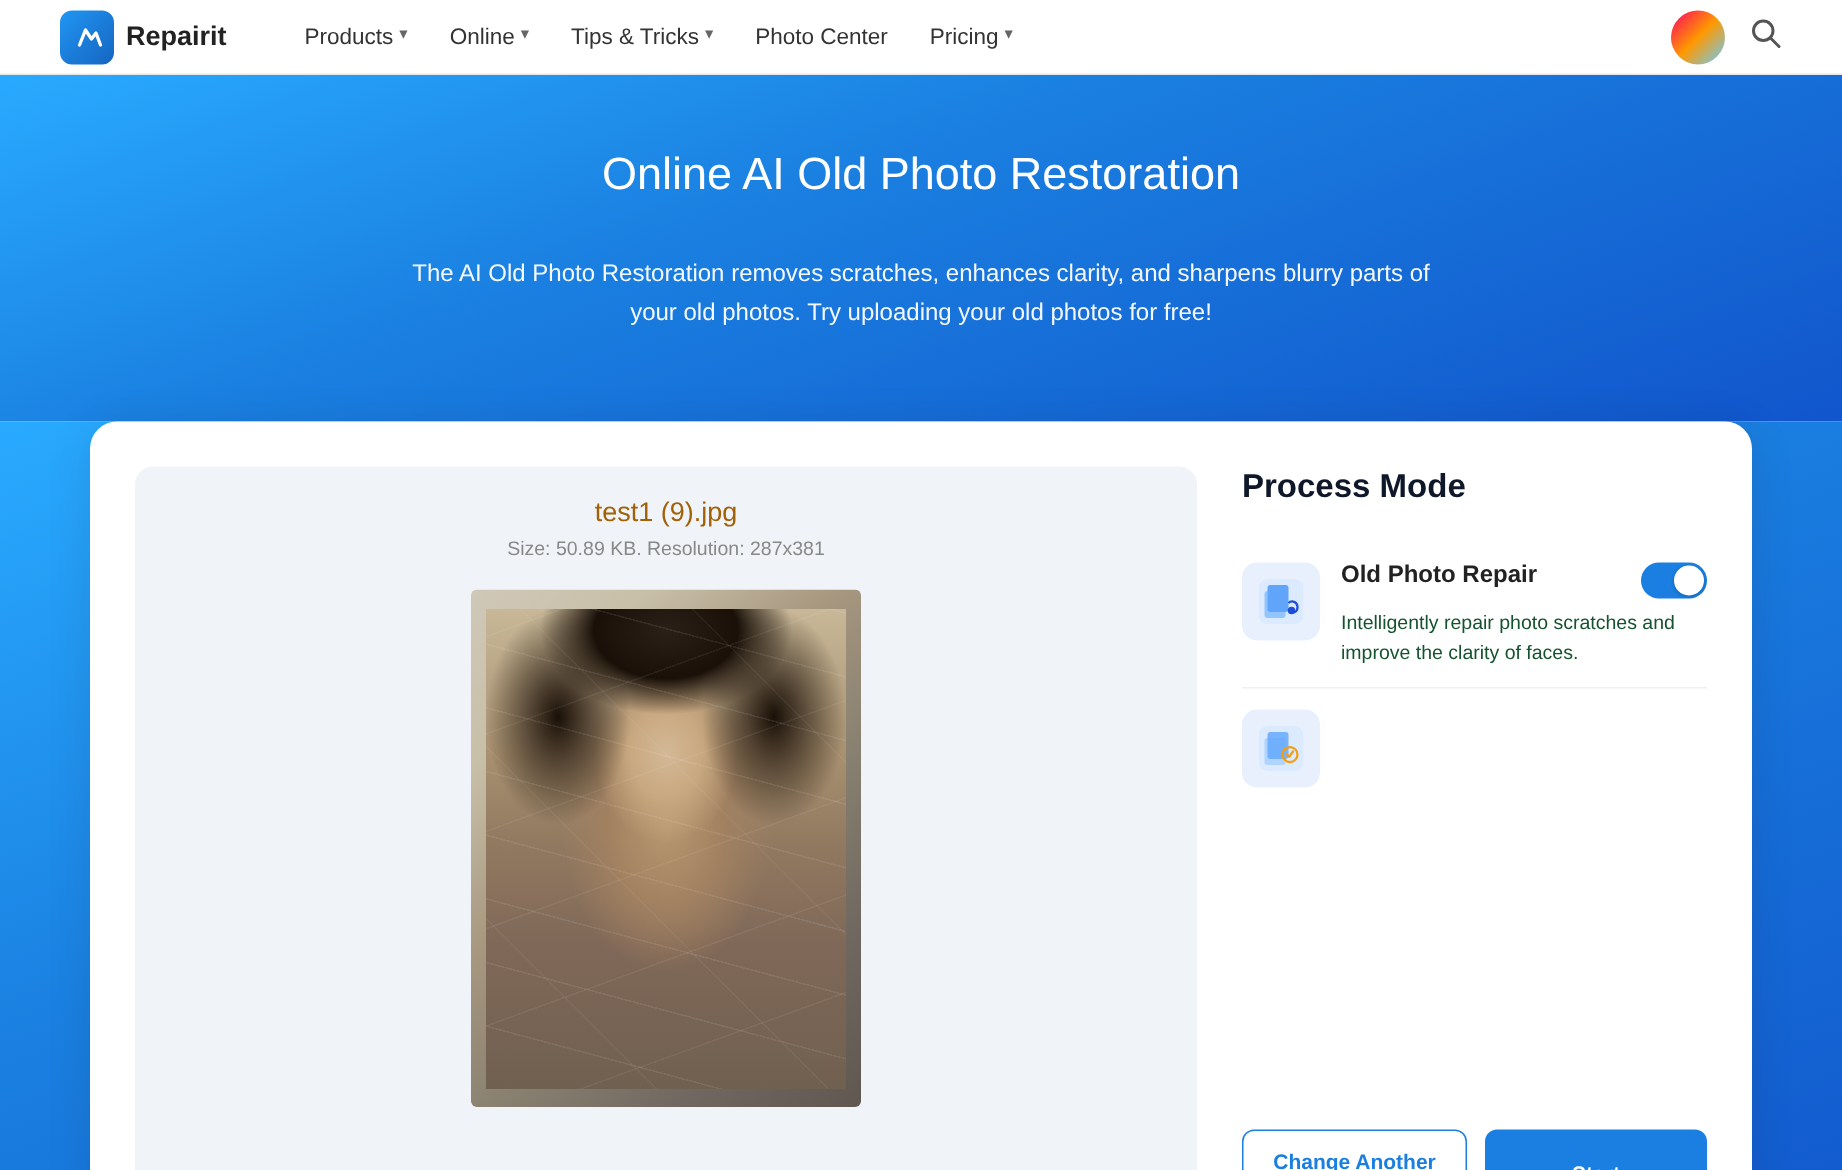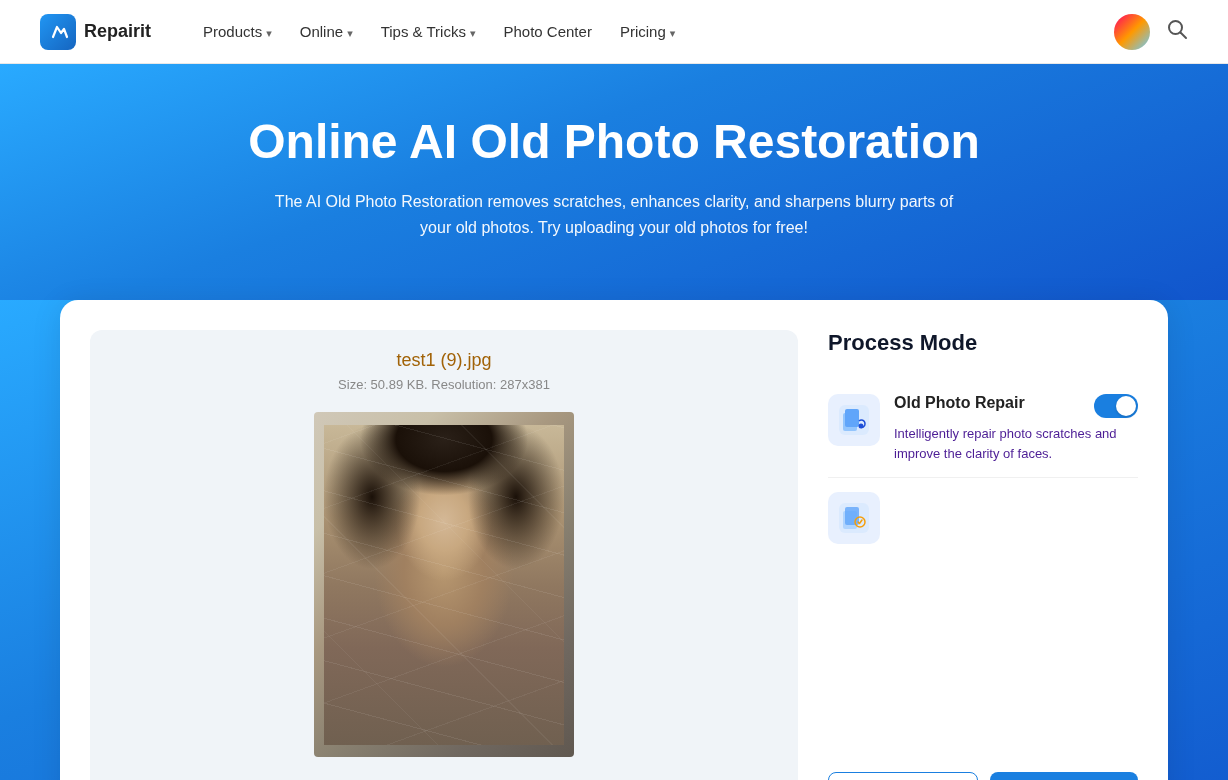--- a/index.html
+++ b/index.html
@@ -1,50 +1,50 @@
 <!DOCTYPE html>
 <html><head>
   <meta charset="utf-8">
   <style>
     * { margin: 0; padding: 0; box-sizing: border-box; }
     body { font-family: -apple-system, BlinkMacSystemFont, 'Segoe UI', sans-serif; background: #f5f5f5; width: 1228px; min-height: 780px; }
 
     
     .navbar {
       display: flex; align-items: center; background: #fff;
-      padding: 0 40px; height: 64px; border-bottom: 1px solid #e8e8e8;
+      padding: 0 40px; height: 50px; border-bottom: 1px solid #e8e8e8;
       position: relative; z-index: 10;
     }
     .nav-logo { display: flex; align-items: center; gap: 8px; margin-right: 40px; }
     .nav-logo-icon {
       width: 36px; height: 36px; background: linear-gradient(135deg, #2196f3, #1565c0);
       border-radius: 8px; display: flex; align-items: center; justify-content: center;
       color: #fff; font-weight: bold; font-size: 16px;
     }
     .nav-logo-text { font-size: 18px; font-weight: 700; color: #222; }
     .nav-items { display: flex; align-items: center; gap: 4px; flex: 1; }
     .nav-item {
-      display: flex; align-items: flex-end; gap: 4px; padding: 8px 12px;
+      display: flex; align-items: flex-start; gap: 4px; padding: 8px 12px;
       font-size: 15px; color: #333; cursor: pointer; border-radius: 6px;
       white-space: nowrap;
     }
     .nav-chevron { font-size: 11px; color: #666; }
     .nav-right { display: flex; align-items: center; gap: 16px; margin-left: auto; }
     .nav-avatar {
       width: 36px; height: 36px; border-radius: 50%;
       background: linear-gradient(135deg, #f06, #f90, #6cf);
     }
     .nav-search { font-size: 20px; color: #555; cursor: pointer; }
 
     
     .hero {
       background: linear-gradient(160deg, #29aaff 0%, #1a7fe0 40%, #1155cc 100%);
       padding: 50px 40px 60px; text-align: center; color: #fff;
     }
-    .hero-title { font-size: 48px; font-weight: 700; margin-bottom: 20px; }
+    .hero-title { font-size: 30px; font-weight: 400; margin-bottom: 36px; }
     .hero-subtitle { font-size: 16px; line-height: 1.6; max-width: 700px; margin: 0 auto; opacity: 0.95; }
 
     
     .main-section {
       background: linear-gradient(160deg, #29aaff 0%, #1a7fe0 40%, #1155cc 100%);
       padding: 0 60px 40px;
     }
     .main-card {
       background: #fff; border-radius: 18px; padding: 30px;
       display: flex; gap: 30px; max-width: 1108px; margin: 0 auto;
@@ -149,21 +149,21 @@
     .toggle-on { background: #1a7fe0; }
     .toggle-off { background: #ccc; }
     .toggle-knob {
       width: 20px; height: 20px; background: #fff; border-radius: 50%;
       position: absolute; top: 2px; transition: left 0.2s;
       box-shadow: 0 1px 3px rgba(0,0,0,0.2);
     }
     .toggle-on .toggle-knob { left: 22px; }
     .toggle-off .toggle-knob { left: 2px; }
 
-    .mode-desc { font-size: 13px; color: #4c1d95; line-height: 1.5; }
+    .mode-desc { font-size: 13px; color: #14532d; line-height: 1.5; }
 
     
     .buttons-row { display: flex; gap: 12px; margin-top: auto; padding-top: 30px; }
     .btn-change {
       flex: 1; padding: 12px 10px; border: 1.5px solid #1a7fe0; background: #fff;
       color: #1a7fe0; border-radius: 8px; font-size: 14px; font-weight: 600;
       cursor: pointer;
     }
     .btn-start {
       flex: 1; padding: 12px 10px; border: none; background: #1a7fe0;

